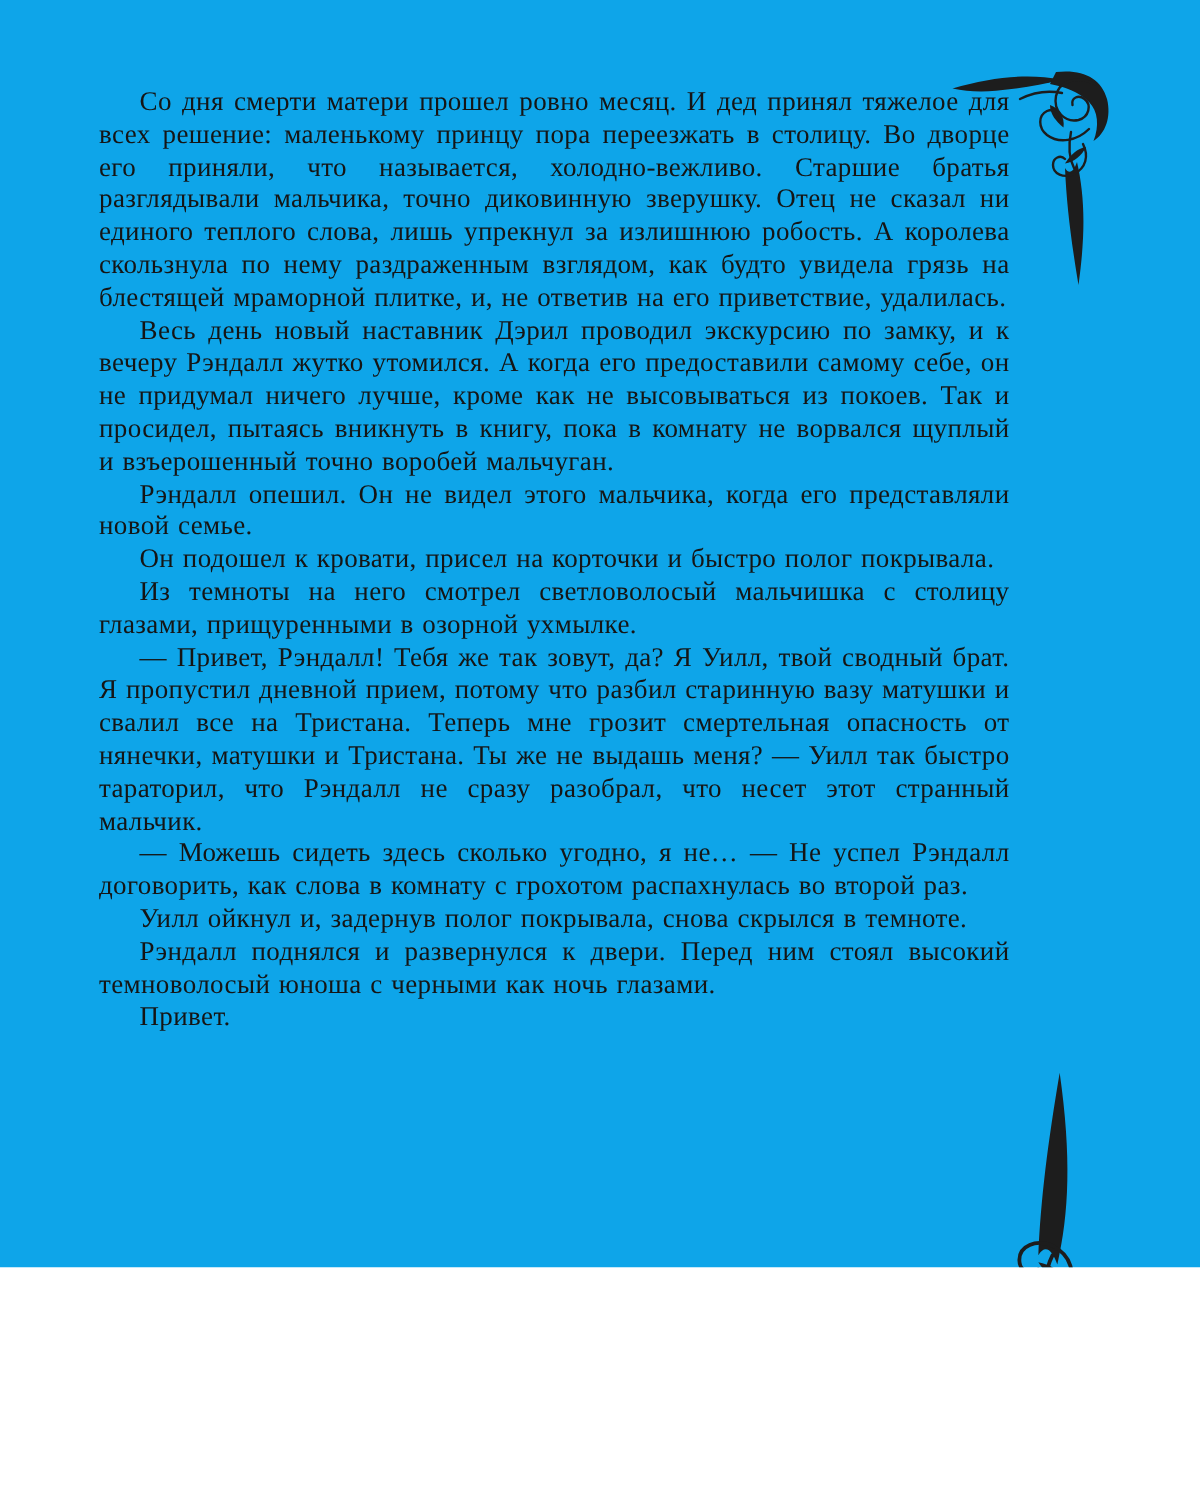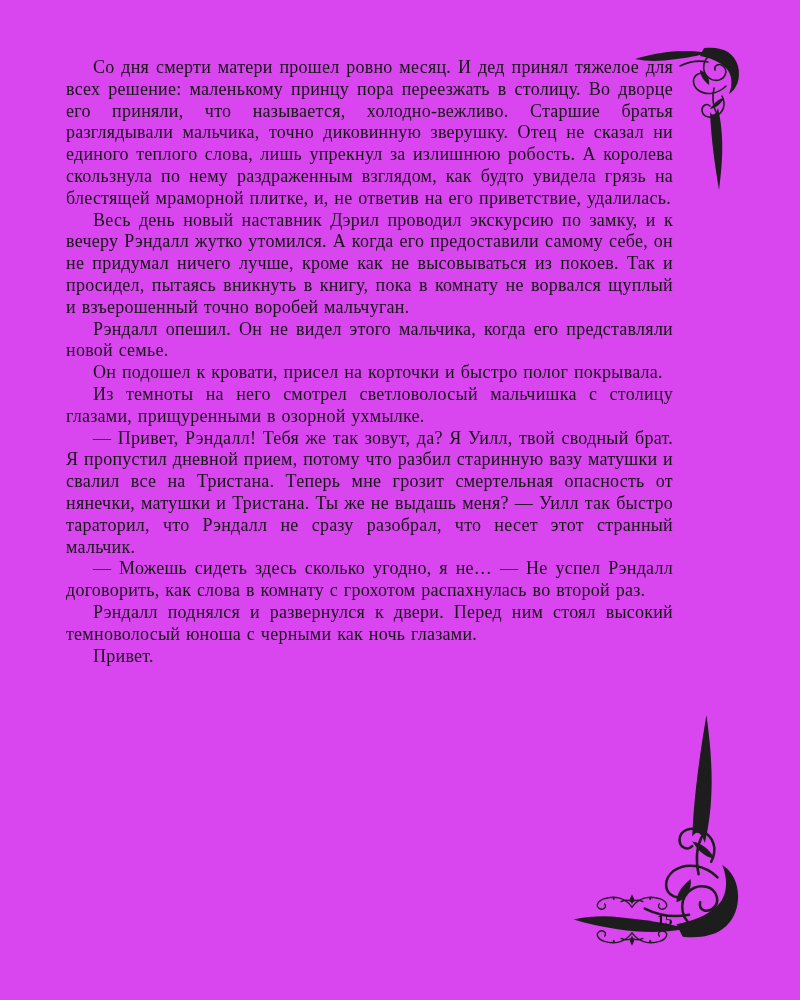--- a/index.html
+++ b/index.html
@@ -3,22 +3,22 @@
 <meta charset="utf-8">
 <style>
   html, body {
     margin: 0;
     padding: 0;
     background: #ffffff;
   }
   .page {
     position: relative;
     width: 800px;
-    height: 1000px;
-    background: #d946ef;
+    height: 845px;
+    background: #0ea5e9;
     overflow: hidden;
     font-family: "Liberation Serif", serif;
     color: #151515;
   }
   .text-block {
     position: absolute;
     left: 66px;
     top: 57px;
     width: 607px;
     text-align: justify;
@@ -123,20 +123,21 @@
   </div>
 
   <main class="text-block">
     <p>Со дня смерти матери прошел ровно месяц. И дед принял тяжелое для всех решение: маленькому принцу пора переезжать в столицу. Во дворце его приняли, что называется, холодно-вежливо. Старшие братья разглядывали мальчика, точно диковинную зверушку. Отец не сказал ни единого теплого слова, лишь упрекнул за излишнюю робость. А королева скользнула по нему раздраженным взглядом, как будто увидела грязь на блестящей мраморной плитке, и, не ответив на его приветствие, удалилась.</p>
     <p>Весь день новый наставник Дэрил проводил экскурсию по замку, и к вечеру Рэндалл жутко утомился. А когда его предоставили самому себе, он не придумал ничего лучше, кроме как не высовываться из покоев. Так и просидел, пытаясь вникнуть в книгу, пока в комнату не ворвался щуплый и взъерошенный точно воробей мальчуган.</p>
     <p>Рэндалл опешил. Он не видел этого мальчика, когда его представляли новой семье.</p>
     <p>Он подошел к кровати, присел на корточки и быстро полог покрывала.</p>
     <p>Из темноты на него смотрел светловолосый мальчишка с столицу глазами, прищуренными в озорной ухмылке.</p>
     <p>— Привет, Рэндалл! Тебя же так зовут, да? Я Уилл, твой сводный брат. Я пропустил дневной прием, потому что разбил старинную вазу матушки и свалил все на Тристана. Теперь мне грозит смертельная опасность от нянечки, матушки и Тристана. Ты же не выдашь меня? — Уилл так быстро тараторил, что Рэндалл не сразу разобрал, что несет этот странный мальчик.</p>
     <p>— Можешь сидеть здесь сколько угодно, я не… — Не успел Рэндалл договорить, как слова в комнату с грохотом распахнулась во второй раз.</p>
+    <p>Уилл ойкнул и, задернув полог покрывала, снова скрылся в темноте.</p>
     <p>Рэндалл поднялся и развернулся к двери. Перед ним стоял высокий темноволосый юноша с черными как ночь глазами.</p>
     <p>Привет.</p>
   </main>
 
   <div class="footer">
     <svg class="flourish" viewBox="0 0 90 20" aria-hidden="true">
       <g fill="none" stroke="#1d1d1d" stroke-width="1.5" stroke-linecap="round">
         <path d="M45,15 C38,5 26,2 14,6 C7,8.5 5,14 9,16.5 C13,19 18,15 15,11.5"></path>
         <path d="M45,15 C52,5 64,2 76,6 C83,8.5 85,14 81,16.5 C77,19 72,15 75,11.5"></path>
         <path d="M33,9 C37,7 41,7 45,9"></path>

